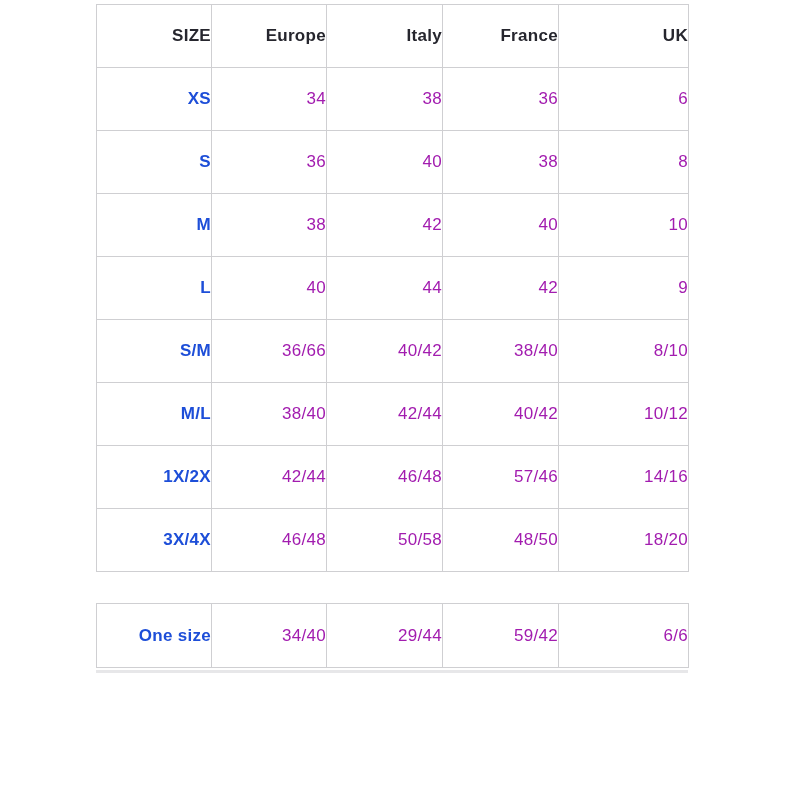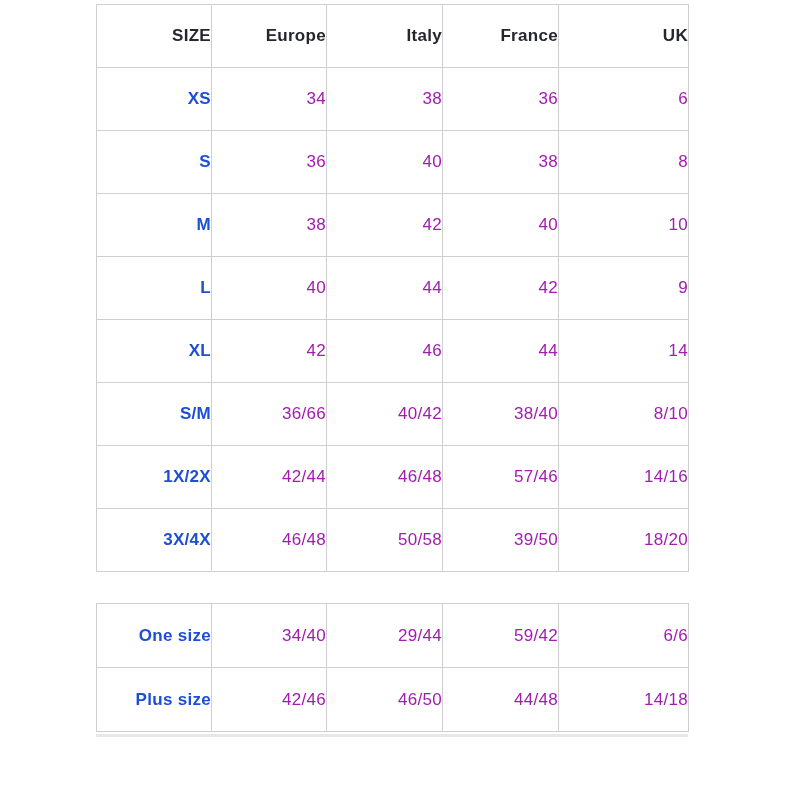--- a/index.html
+++ b/index.html
@@ -109,45 +109,45 @@
           <td class="value-cell">10</td>
         </tr>
         <tr>
           <th class="row-label" scope="row">L</th>
           <td class="value-cell">40</td>
           <td class="value-cell">44</td>
           <td class="value-cell">42</td>
           <td class="value-cell">9</td>
         </tr>
         <tr>
-          <th class="row-label" scope="row">XL</th>
-          <td class="value-cell">42</td>
-          <td class="value-cell">46</td>
-          <td class="value-cell">44</td>
-          <td class="value-cell">14</td>
-        </tr>
-        <tr>
           <th class="row-label" scope="row">S/M</th>
           <td class="value-cell">36/66</td>
           <td class="value-cell">40/42</td>
           <td class="value-cell">38/40</td>
           <td class="value-cell">8/10</td>
+        </tr>
+        <tr>
+          <th class="row-label" scope="row">M/L</th>
+          <td class="value-cell">38/40</td>
+          <td class="value-cell">42/44</td>
+          <td class="value-cell">40/42</td>
+          <td class="value-cell">10/12</td>
         </tr>
         <tr>
           <th class="row-label" scope="row">1X/2X</th>
           <td class="value-cell">42/44</td>
           <td class="value-cell">46/48</td>
           <td class="value-cell">57/46</td>
           <td class="value-cell">14/16</td>
         </tr>
         <tr>
           <th class="row-label" scope="row">3X/4X</th>
           <td class="value-cell">46/48</td>
           <td class="value-cell">50/58</td>
-          <td class="value-cell">39/50</td>
+          <td class="value-cell">48/50</td>
           <td class="value-cell">18/20</td>
         </tr>
       </tbody>
   </table>
 
   <table class="size-table special">
     <colgroup>
       <col class="c0">
         <col class="c1">
         <col class="c2">
@@ -155,24 +155,17 @@
         <col class="c4">
     </colgroup>
     <tbody>
         <tr>
           <th class="row-label" scope="row">One size</th>
           <td class="value-cell">34/40</td>
           <td class="value-cell">29/44</td>
           <td class="value-cell">59/42</td>
           <td class="value-cell">6/6</td>
         </tr>
-        <tr>
-          <th class="row-label" scope="row">Plus size</th>
-          <td class="value-cell">42/46</td>
-          <td class="value-cell">46/50</td>
-          <td class="value-cell">44/48</td>
-          <td class="value-cell">14/18</td>
-        </tr>
       </tbody>
   </table>
 
   <div class="bottom-strip"></div>
 </div>
 
 </body></html>

